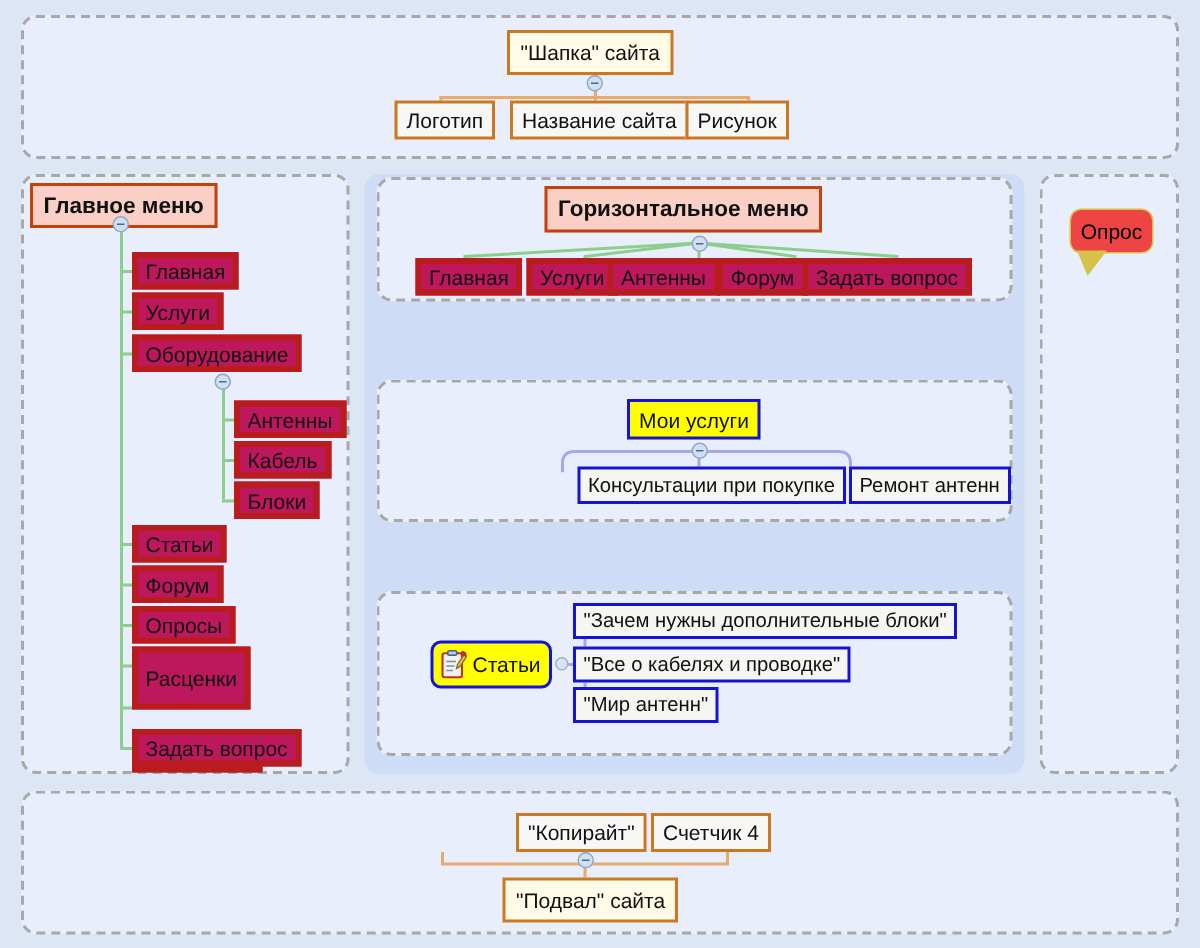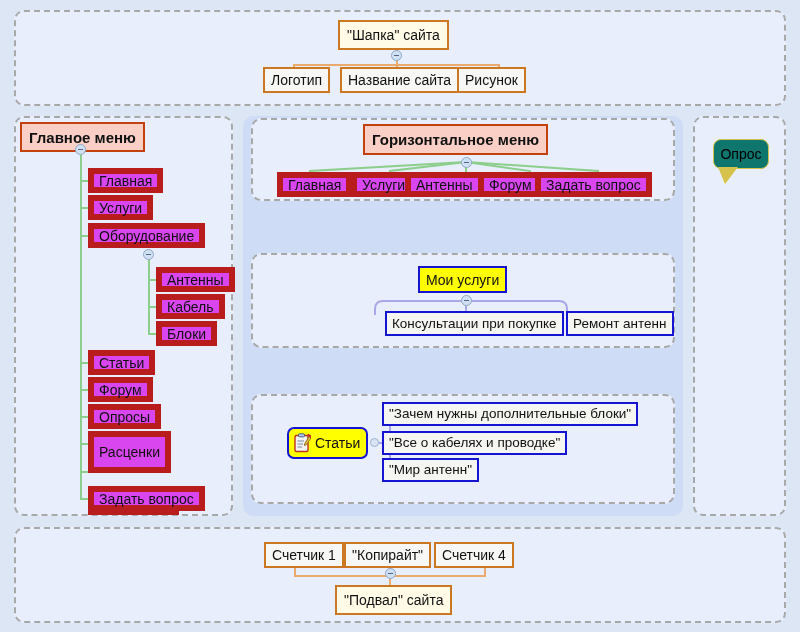--- a/index.html
+++ b/index.html
@@ -40,22 +40,22 @@
     padding:0 7px;
   }
   .n-orange-white{
     border:2px solid #cc7722;
     background:#f7f7f5;
     font-size:14px;
     padding:0 6px;
   }
   
   .n-green{
-    border:6px solid #b91c1c;
-    background:#d946ef;
+    border:4px solid #b91c1c;
+    background:#be185d;
     font-size:14px;
     padding:0 5px;
   }
   .n-green-pink{
     border:2px solid #c2410c;
     background:#f9cfc6;
     font-size:15px;
     font-weight:bold;
     padding:0 7px;
   }
@@ -100,21 +100,21 @@
   }
   .knob-sm{
     position:absolute;width:9px;height:9px;border-radius:50%;
     background:#d8e4f3;border:1px solid #9fb2cc;z-index:7;box-sizing:border-box;
   }
 
   
   .callout{
     position:absolute;
     border:1px solid #d4c24a;
-    background:#0f766e;
+    background:#ef4444;
     border-radius:8px;
     font-size:14px;
     display:flex;align-items:center;justify-content:center;
     box-sizing:border-box;
     z-index:6;
   }
   .callout-tail{
     position:absolute;
     width:0;height:0;
     border-left:6px solid transparent;
@@ -261,21 +261,20 @@
     </g>
   </svg>
 
   <div class="node n-blue" style="left:382px;top:402px;height:24px;">"Зачем нужны дополнительные блоки"</div>
   <div class="node n-blue" style="left:382px;top:431px;height:24px;">"Все о кабелях и проводке"</div>
   <div class="node n-blue" style="left:382px;top:458px;height:24px;">"Мир антенн"</div>
 
   <div class="callout" style="left:713px;top:139px;width:56px;height:30px;">Опрос</div>
   <div class="callout-tail" style="left:719px;top:168px;"></div>
 
-  <div class="node n-orange-white" style="left:264px;top:542px;height:26px;">Счетчик 1</div>
   <div class="node n-orange-white" style="left:344px;top:542px;height:26px;">"Копирайт"</div>
   <div class="node n-orange-white" style="left:434px;top:542px;height:26px;">Счетчик 4</div>
 
   <svg class="ln" style="left:290px;top:566px;width:200px;height:22px;" viewBox="0 0 200 22">
     <g fill="none" stroke="#eaaa6e" stroke-width="2">
       <path d="M5 2 L5 10 L195 10 L195 2"></path>
       <path d="M100 2 L100 22"></path>
     </g>
   </svg>
   <div class="knob" style="left:385px;top:568px;"></div>

